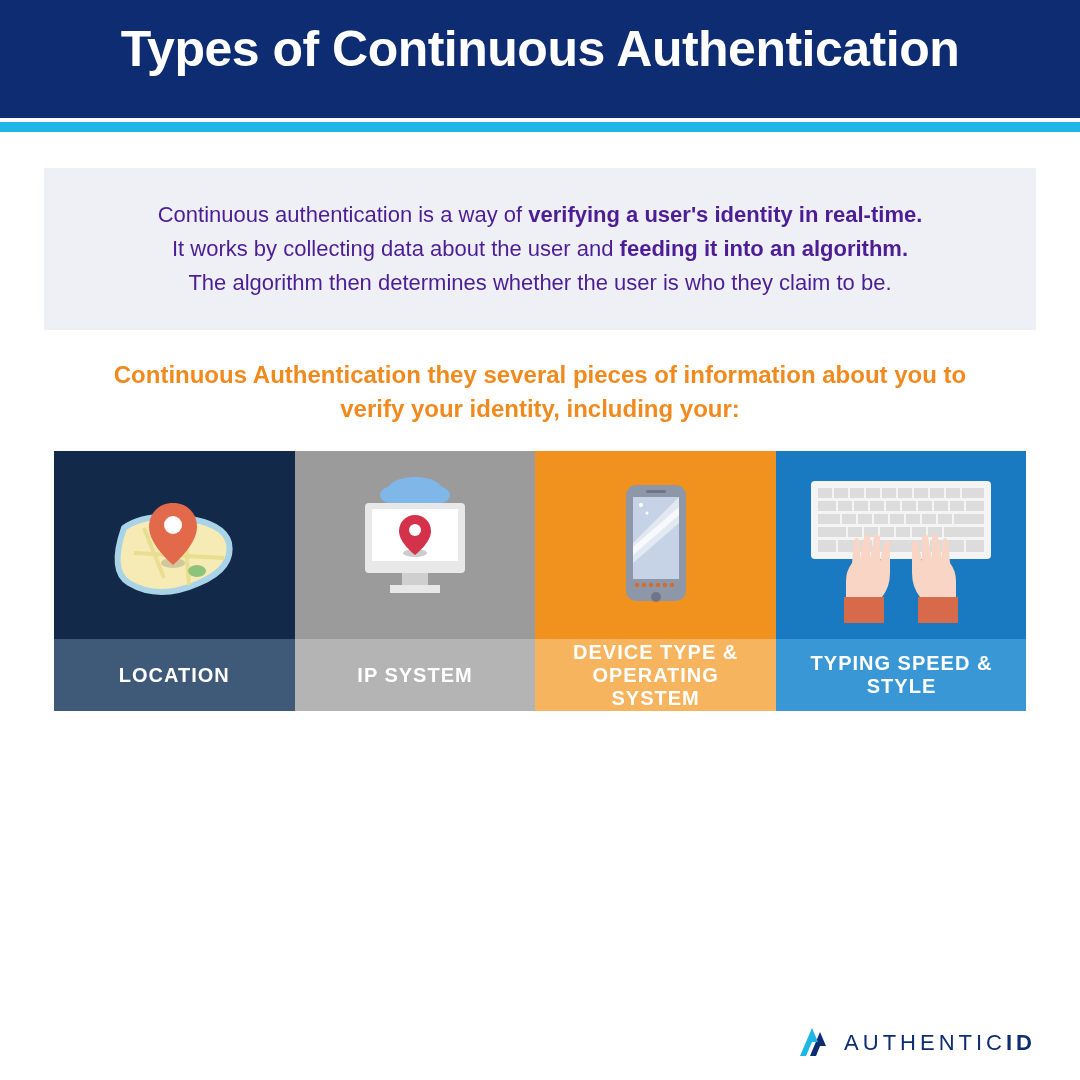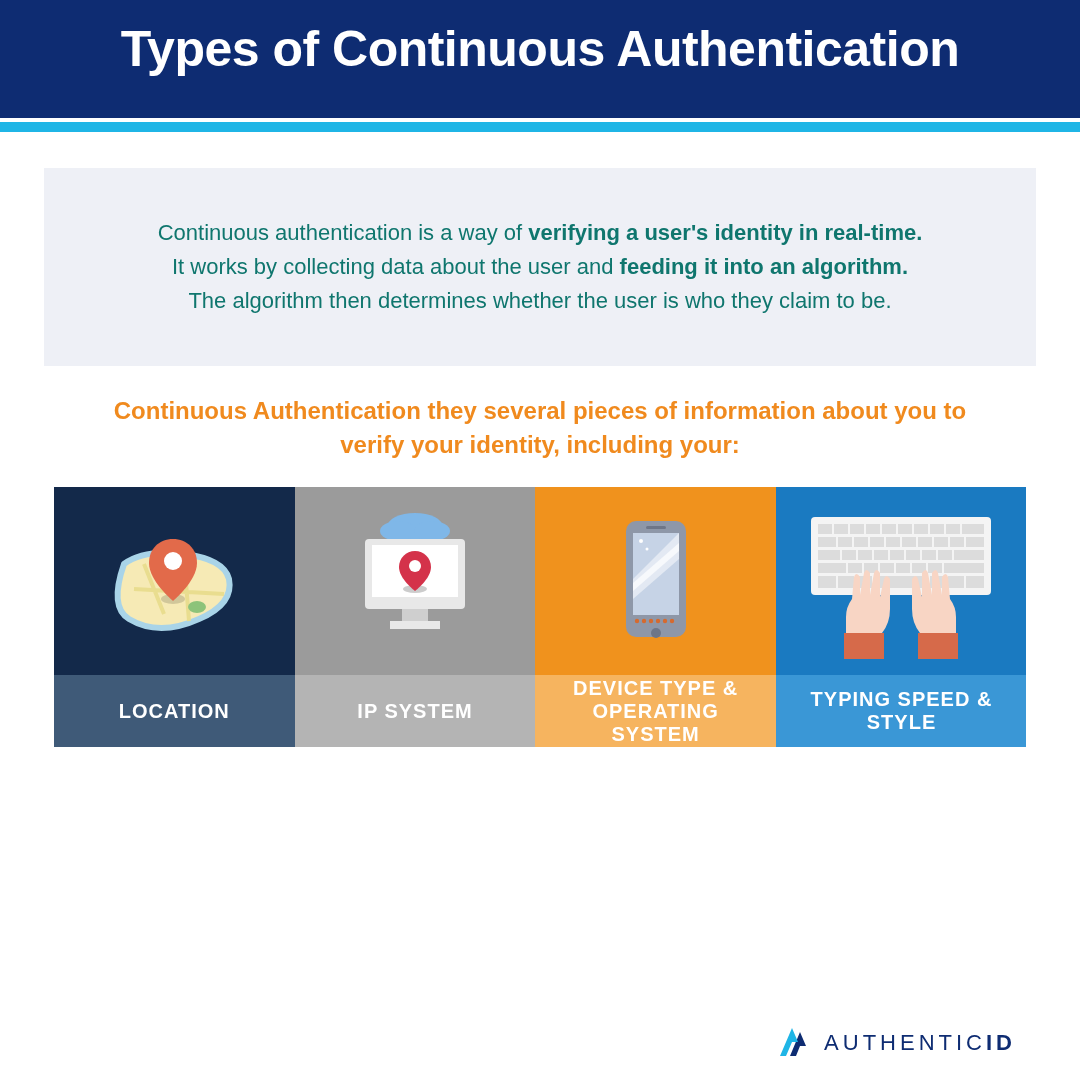--- a/index.html
+++ b/index.html
@@ -13,23 +13,23 @@
     padding: 20px 20px 40px;
   }
   .header h1 { font-size: 50px; font-weight: 800; letter-spacing: -0.5px; }
 
   .accent-bar { height: 10px; background: #1fb5e6; margin-top: 4px; }
 
   .content { flex: 1; padding: 36px 44px 0; }
 
   .intro-box {
     background: #eef0f6;
-    padding: 48px 40px;
+    padding: 30px 40px;
     text-align: center;
-    color: #0f766e;
+    color: #4c1d95;
     font-size: 22px;
     line-height: 1.55;
   }
   .intro-box b { font-weight: 800; }
 
   .subhead {
     color: #f08a1e;
     font-weight: 800;
     font-size: 24px;
     text-align: center;
@@ -60,21 +60,21 @@
   .c2 .label { background: #b4b4b4; }
 
   .c3 .art { background: #f0921d; }
   .c3 .label { background: #f6b45f; }
 
   .c4 .art { background: #1a7ac1; }
   .c4 .label { background: #3a97d6; padding-left: 15px; }
 
   .footer {
     display: flex; align-items: center; justify-content: flex-end;
-    padding: 18px 64px 22px; gap: 10px;
+    padding: 18px 44px 22px; gap: 10px;
   }
   .brand-name { color: #0e2c72; font-weight: 400; letter-spacing: 4px; font-size: 22px; }
   .brand-name .aid { font-weight: 800; }
   .brand-mark svg { display: block; }
 
   
   .art svg { width: 170px; height: 140px; }
   .c4 .art svg { width: 250px; height: 160px; }
 </style>
 </head>

